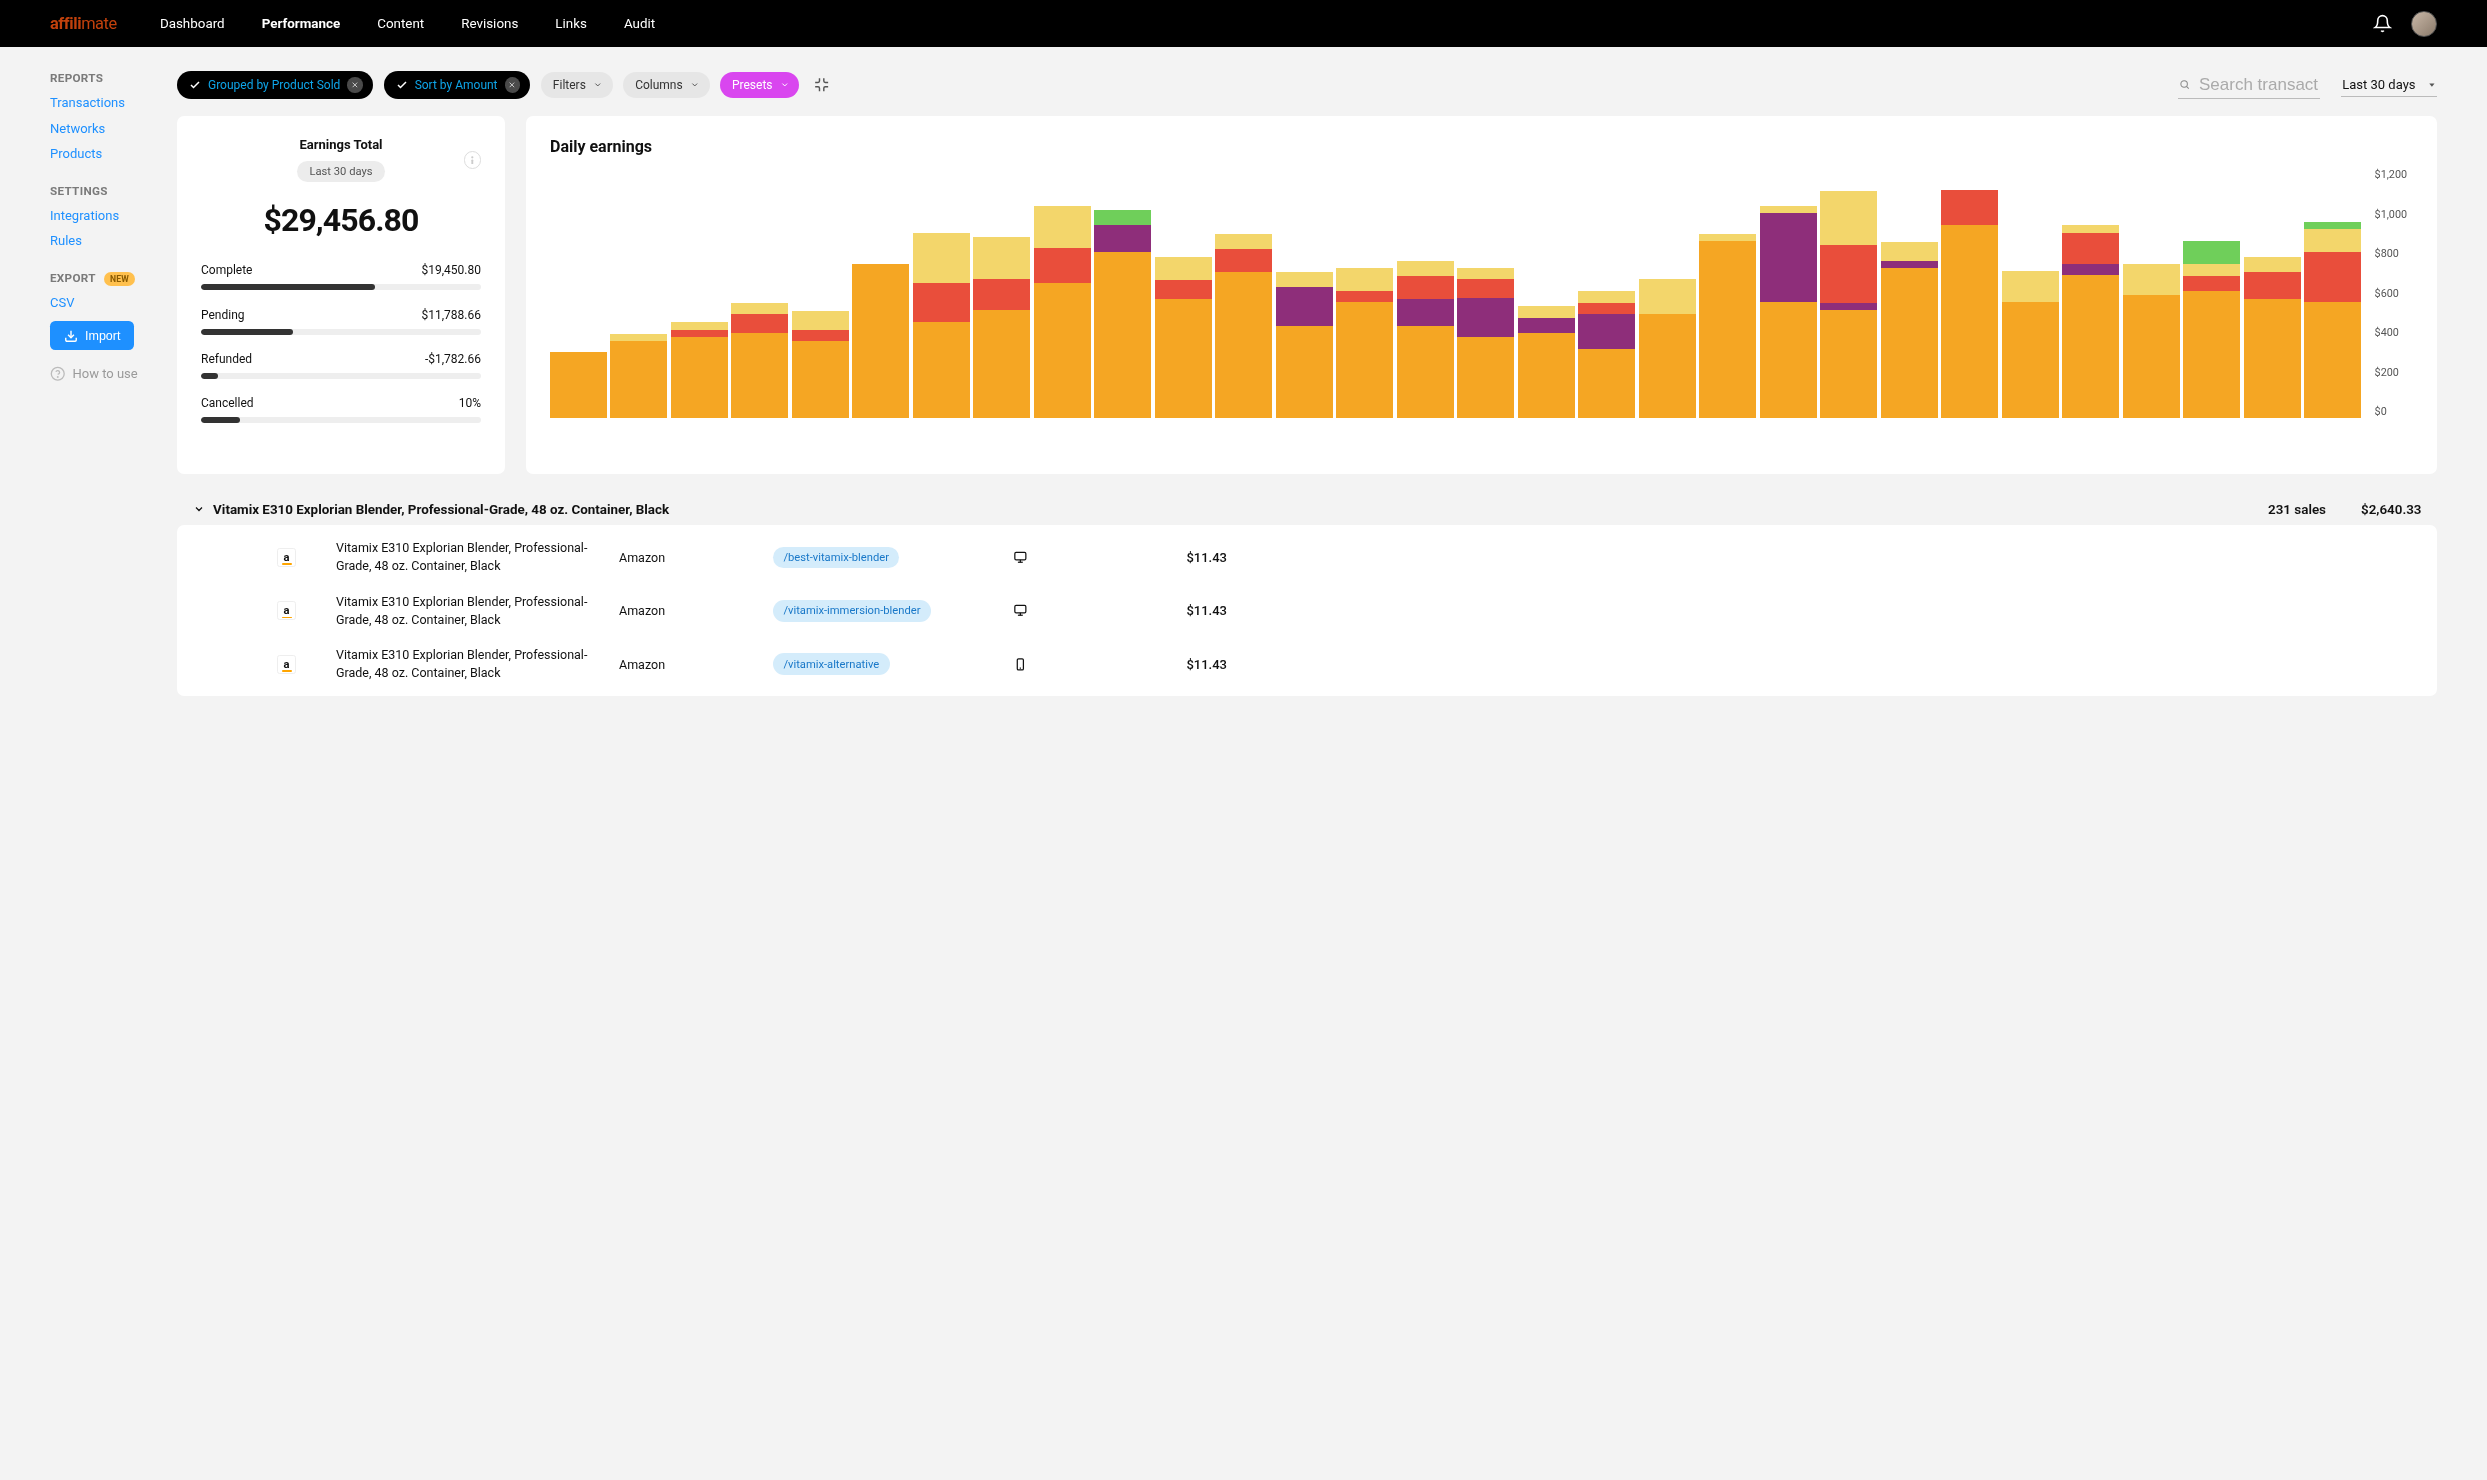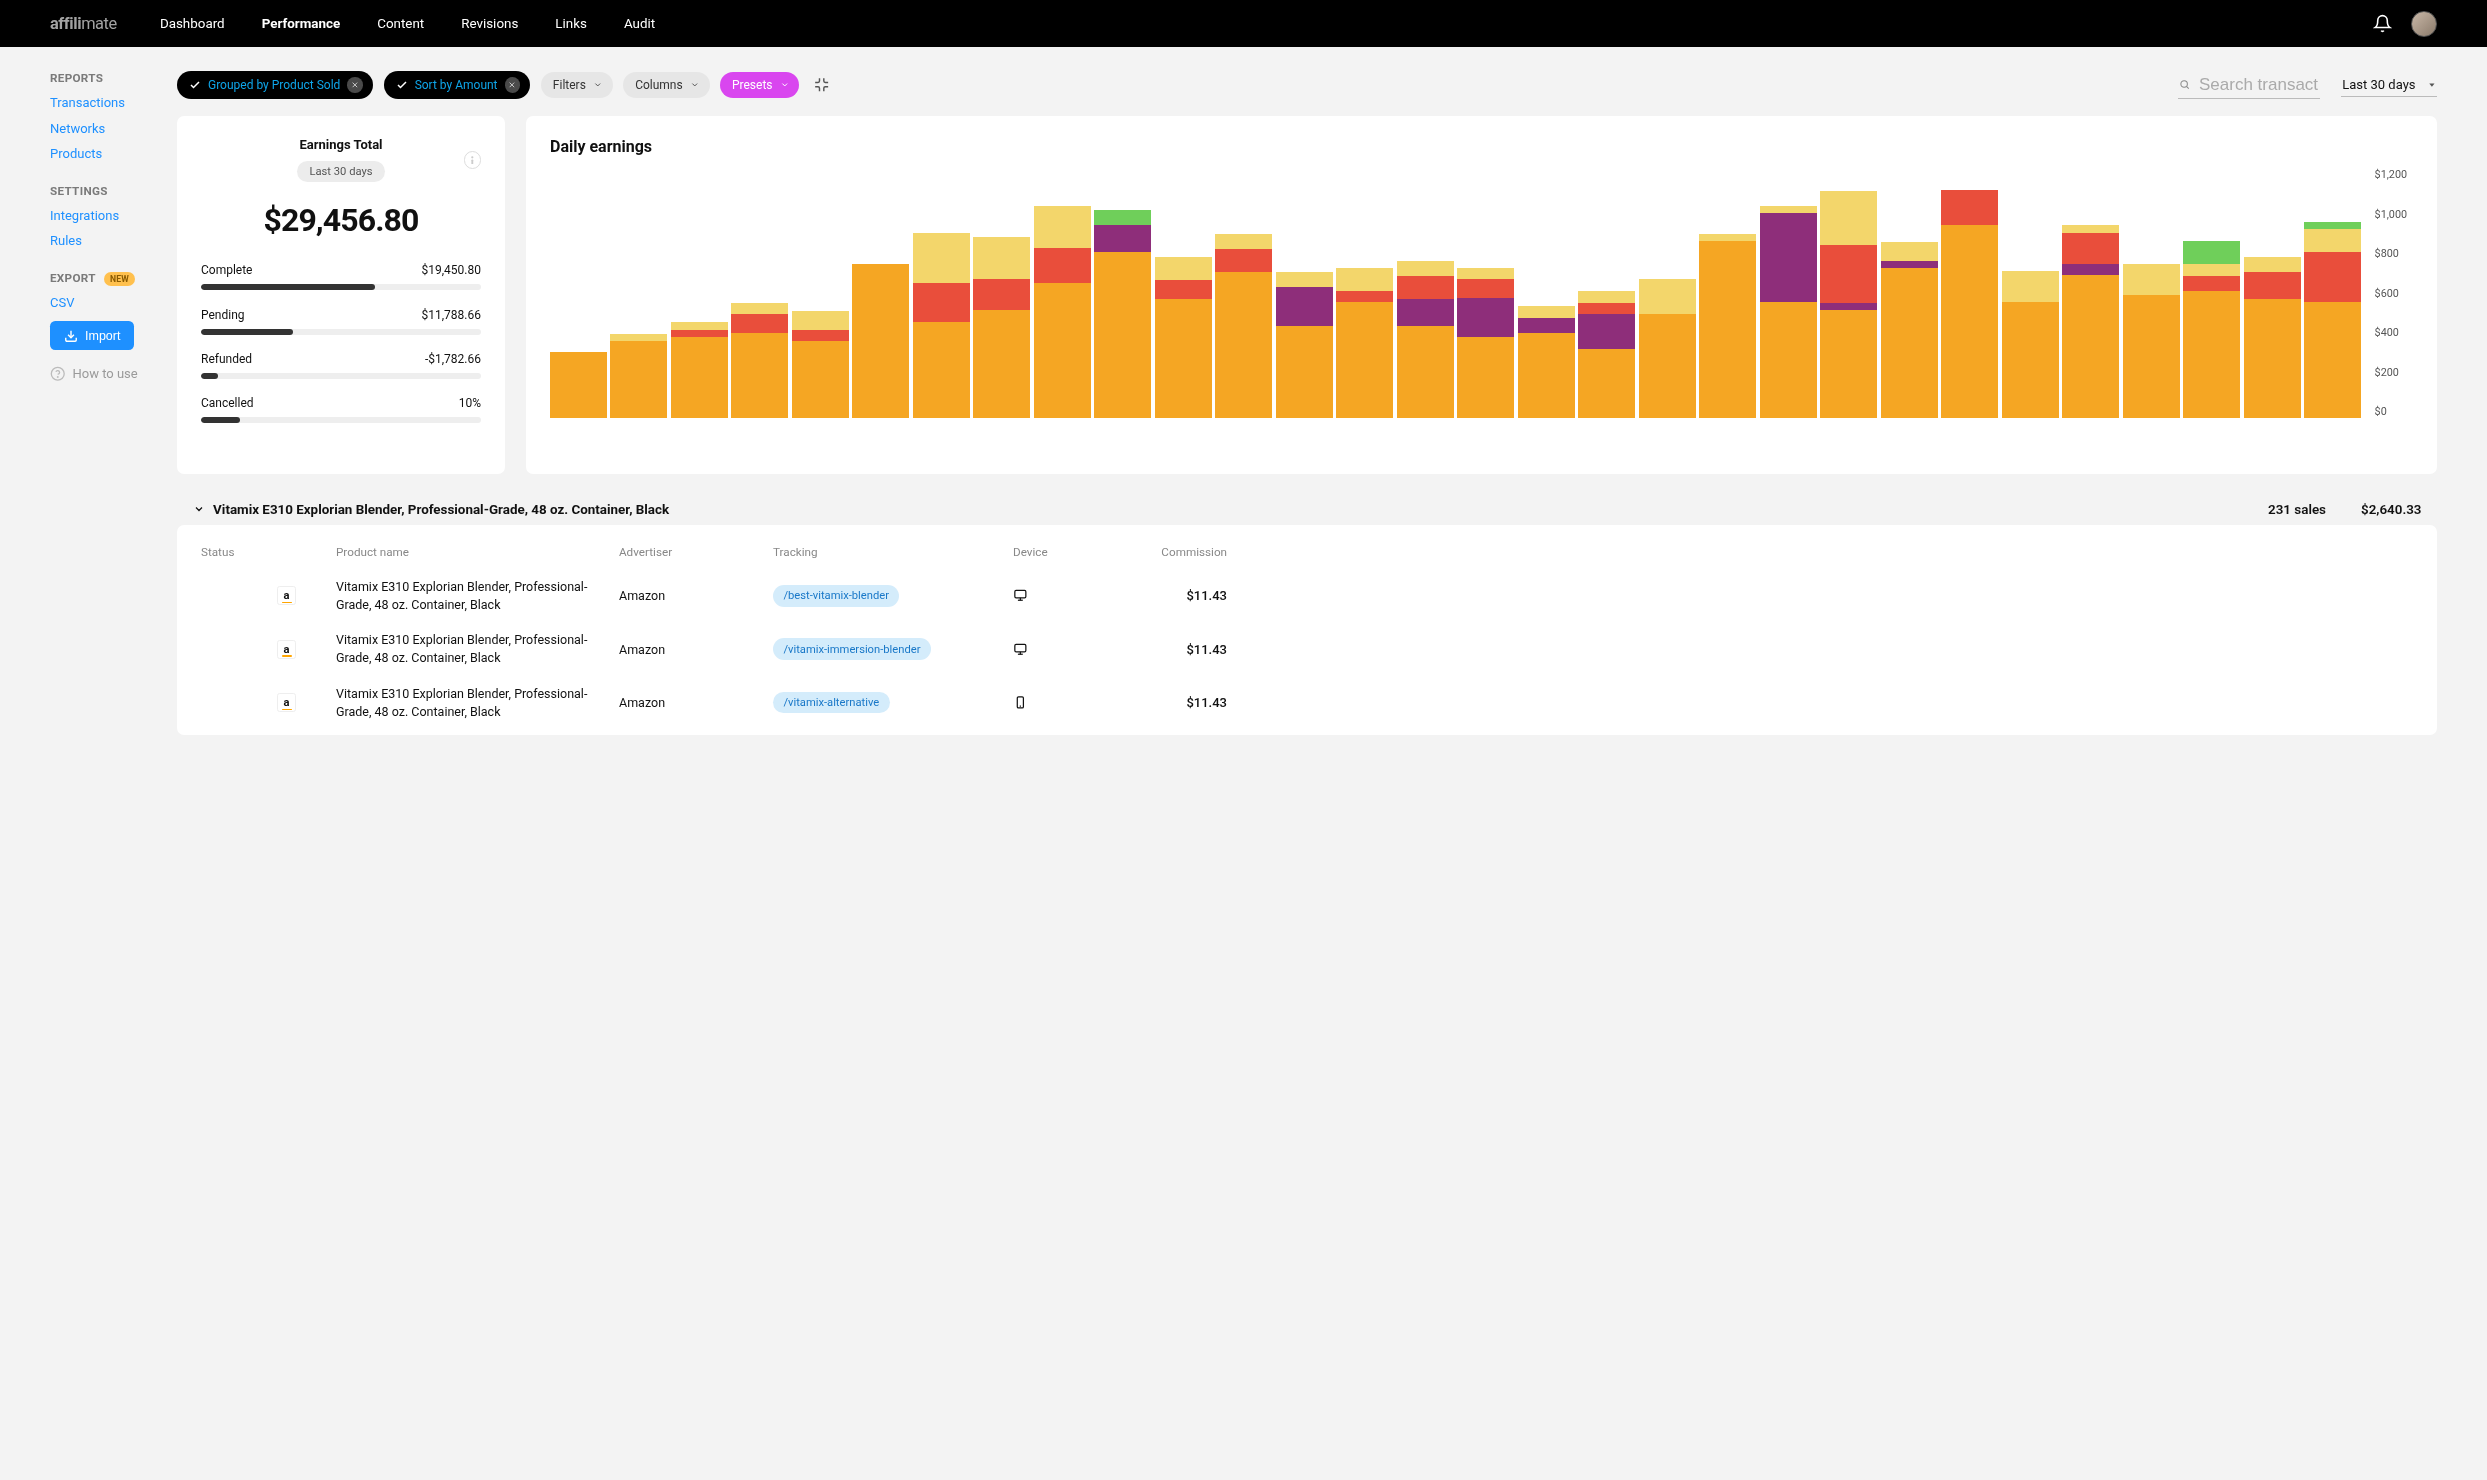--- a/index.html
+++ b/index.html
@@ -1,20 +1,20 @@
 <!DOCTYPE html>
 <html style="font-size:14px"><head>
 <meta charset="utf-8">
 <style>
 * { box-sizing: border-box; margin: 0; padding: 0; }
 body { font-family: -apple-system, BlinkMacSystemFont, "Segoe UI", Roboto, Helvetica, Arial, sans-serif; background: #f3f3f3; color: #111; font-size: 12px; }
 
 
 .topbar { background: #000; height: 47px; display: flex; align-items: center; padding: 0 50px; }
-.logo { color: #a3a3a3; font-weight: 700; font-size: 16.4px; letter-spacing: -0.4px; margin-right: 43px; }
+.logo { color: #c2410c; font-weight: 700; font-size: 16.4px; letter-spacing: -0.4px; margin-right: 43px; }
 .logo .mate { font-weight: 400; }
 .topnav { display: flex; gap: 37px; }
 .topnav a { color: #fff; text-decoration: none; font-size: 13.4px; cursor: pointer; }
 .topnav a.active { font-weight: 700; }
 .topbar-right { margin-left: auto; display: flex; align-items: center; gap: 19px; }
 .bell svg { width: 19px; height: 19px; }
 .avatar { width: 26px; height: 26px; border-radius: 50%; background: linear-gradient(135deg,#c9b8a8,#8a7a6a); border: 0.9px solid #555; }
 
 
 .layout { display: flex; }
@@ -470,29 +470,20 @@
           <polyline points="6 9 12 15 18 9"></polyline>
         </svg>
       <span>Vitamix E310 Explorian Blender, Professional-Grade, 48 oz. Container, Black</span>
       <div class="group-stats">
         <span>231 sales</span>
         <span>$2,640.33</span>
       </div>
     </div>
 
     <div class="table-card">
-      <div class="table-header">
-        <div>Status</div>
-        <div></div>
-        <div>Product name</div>
-        <div>Advertiser</div>
-        <div>Tracking</div>
-        <div>Device</div>
-        <div class="th-commission">Commission</div>
-      </div>
       <div id="table-body">
           <div class="table-row">
     <div><span class="status-dot"></span></div>
     <div>
               <span class="adv-icon">a</span>
             </div>
     <div class="product-name">Vitamix E310 Explorian Blender, Professional-Grade, 48 oz. Container, Black</div>
     <div class="advertiser">Amazon</div>
     <div><span class="tracking-pill">/best-vitamix-blender</span></div>
     <div class="device-icon">

